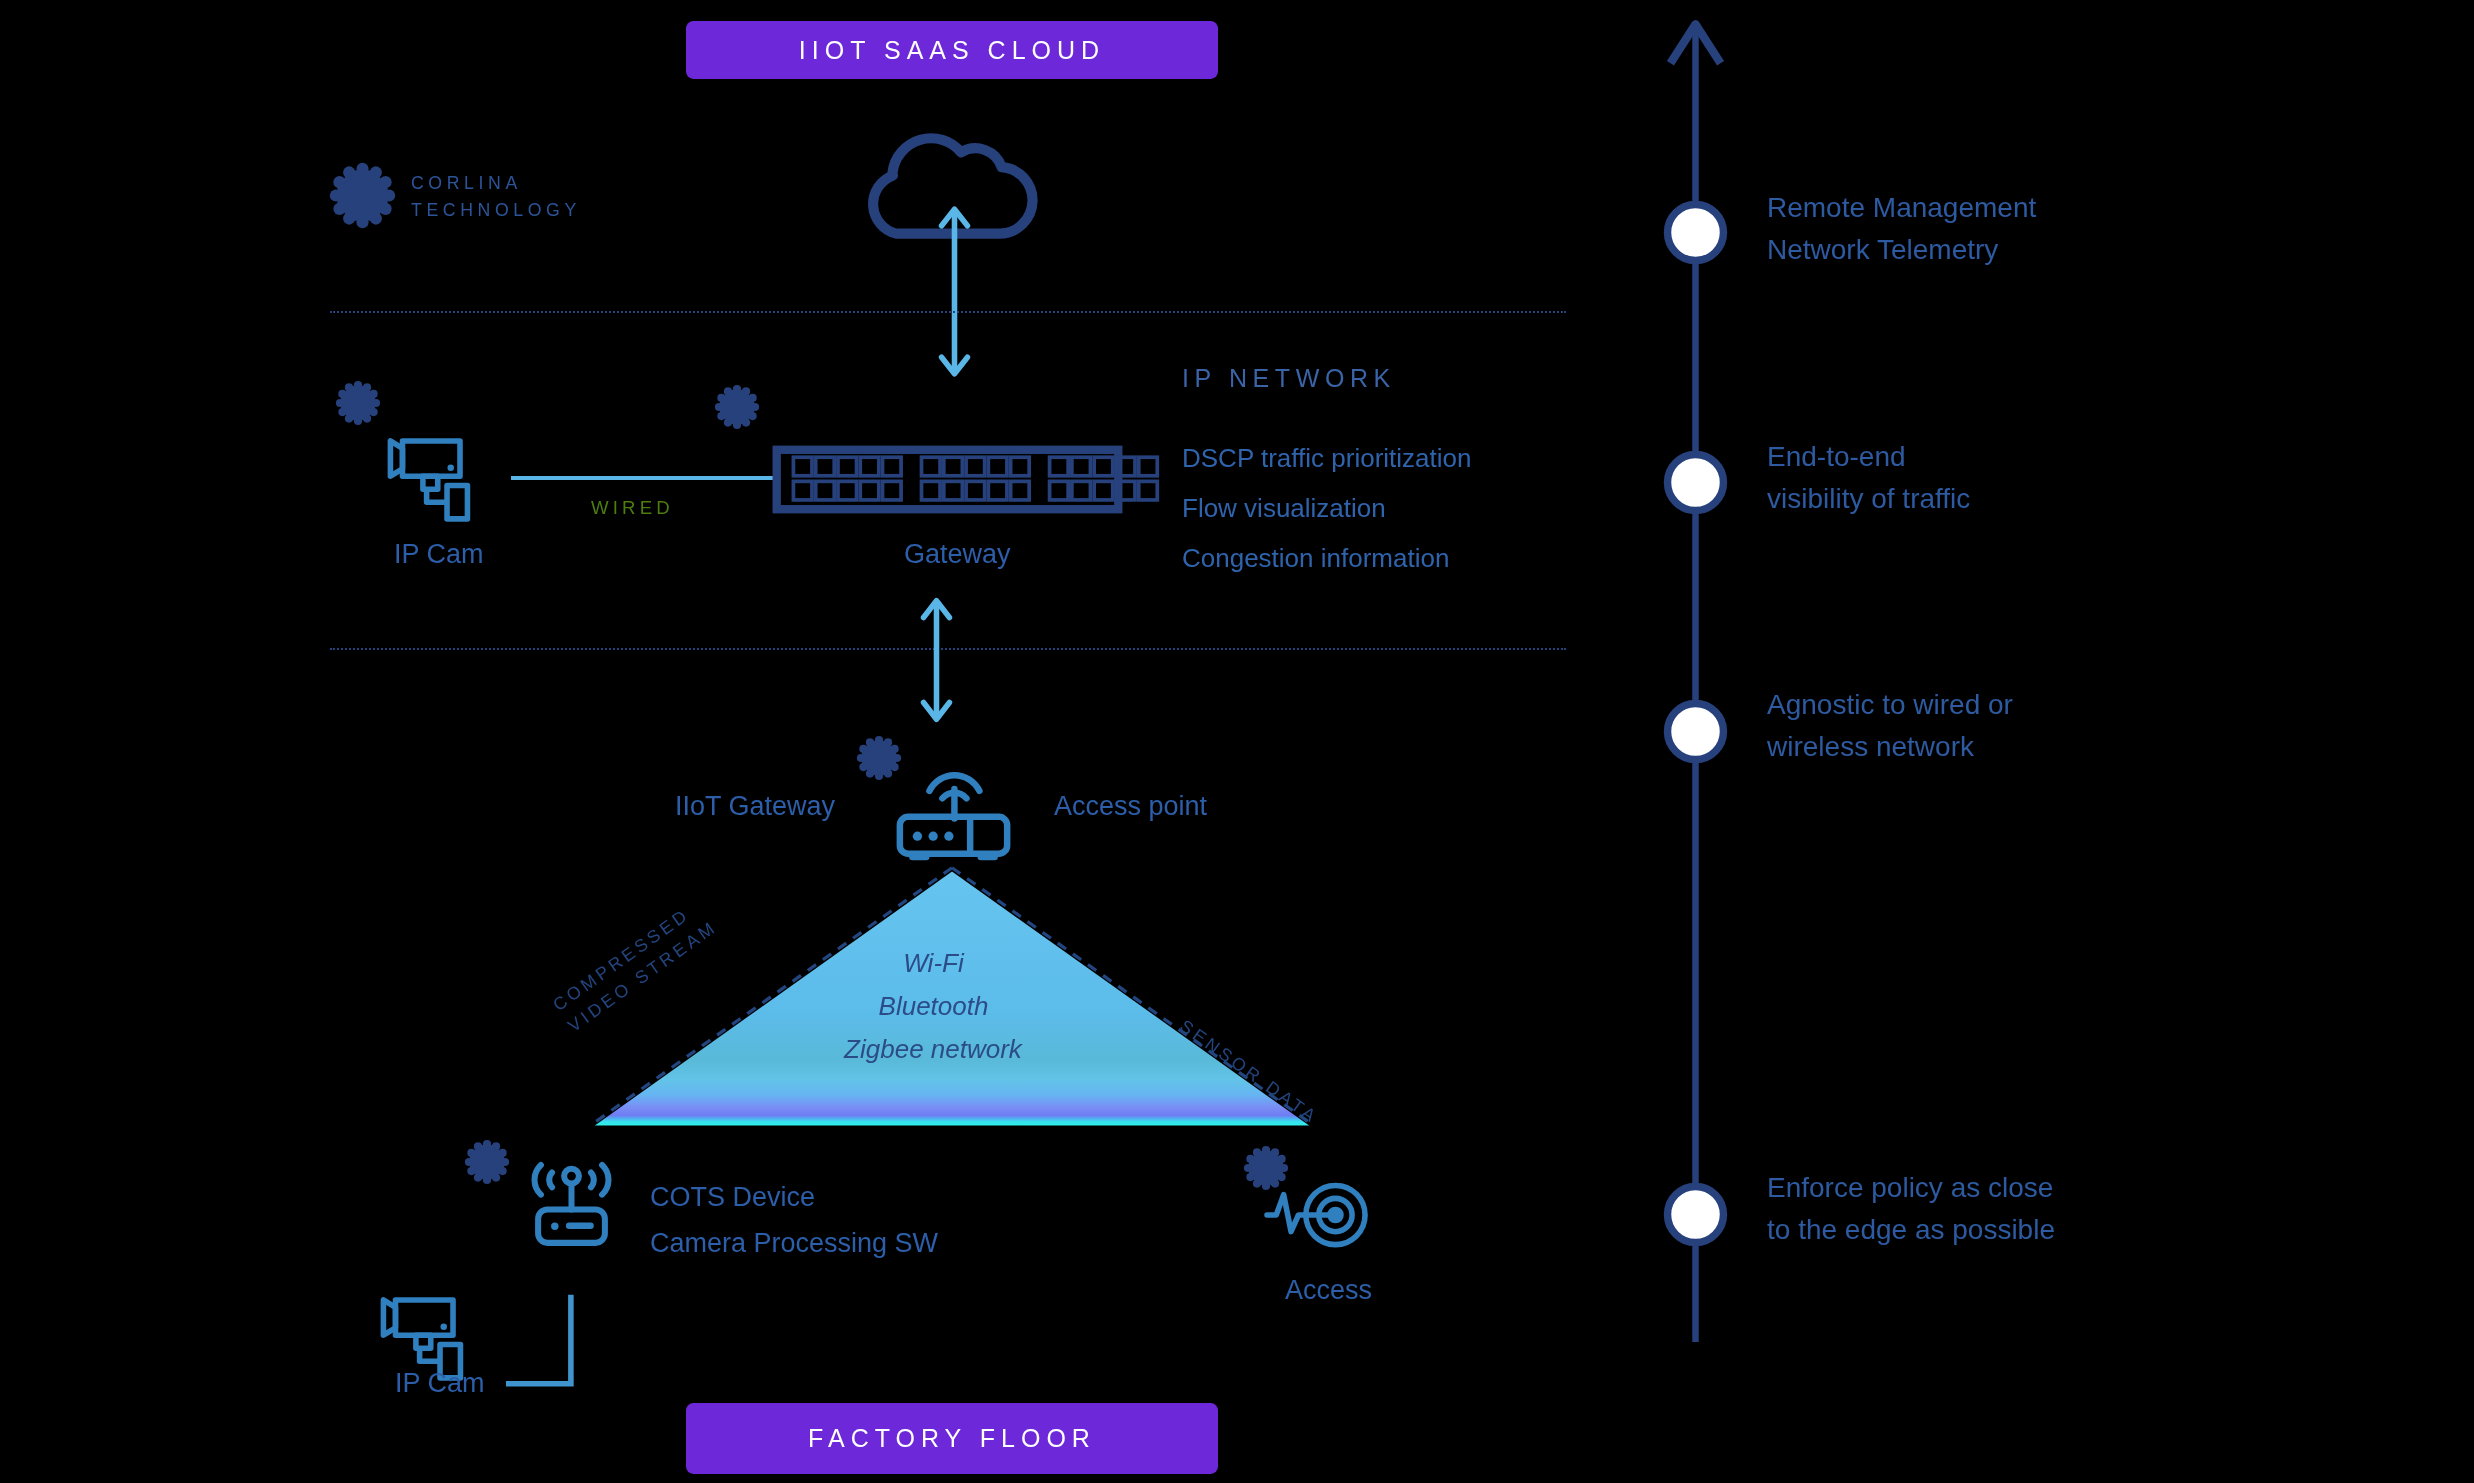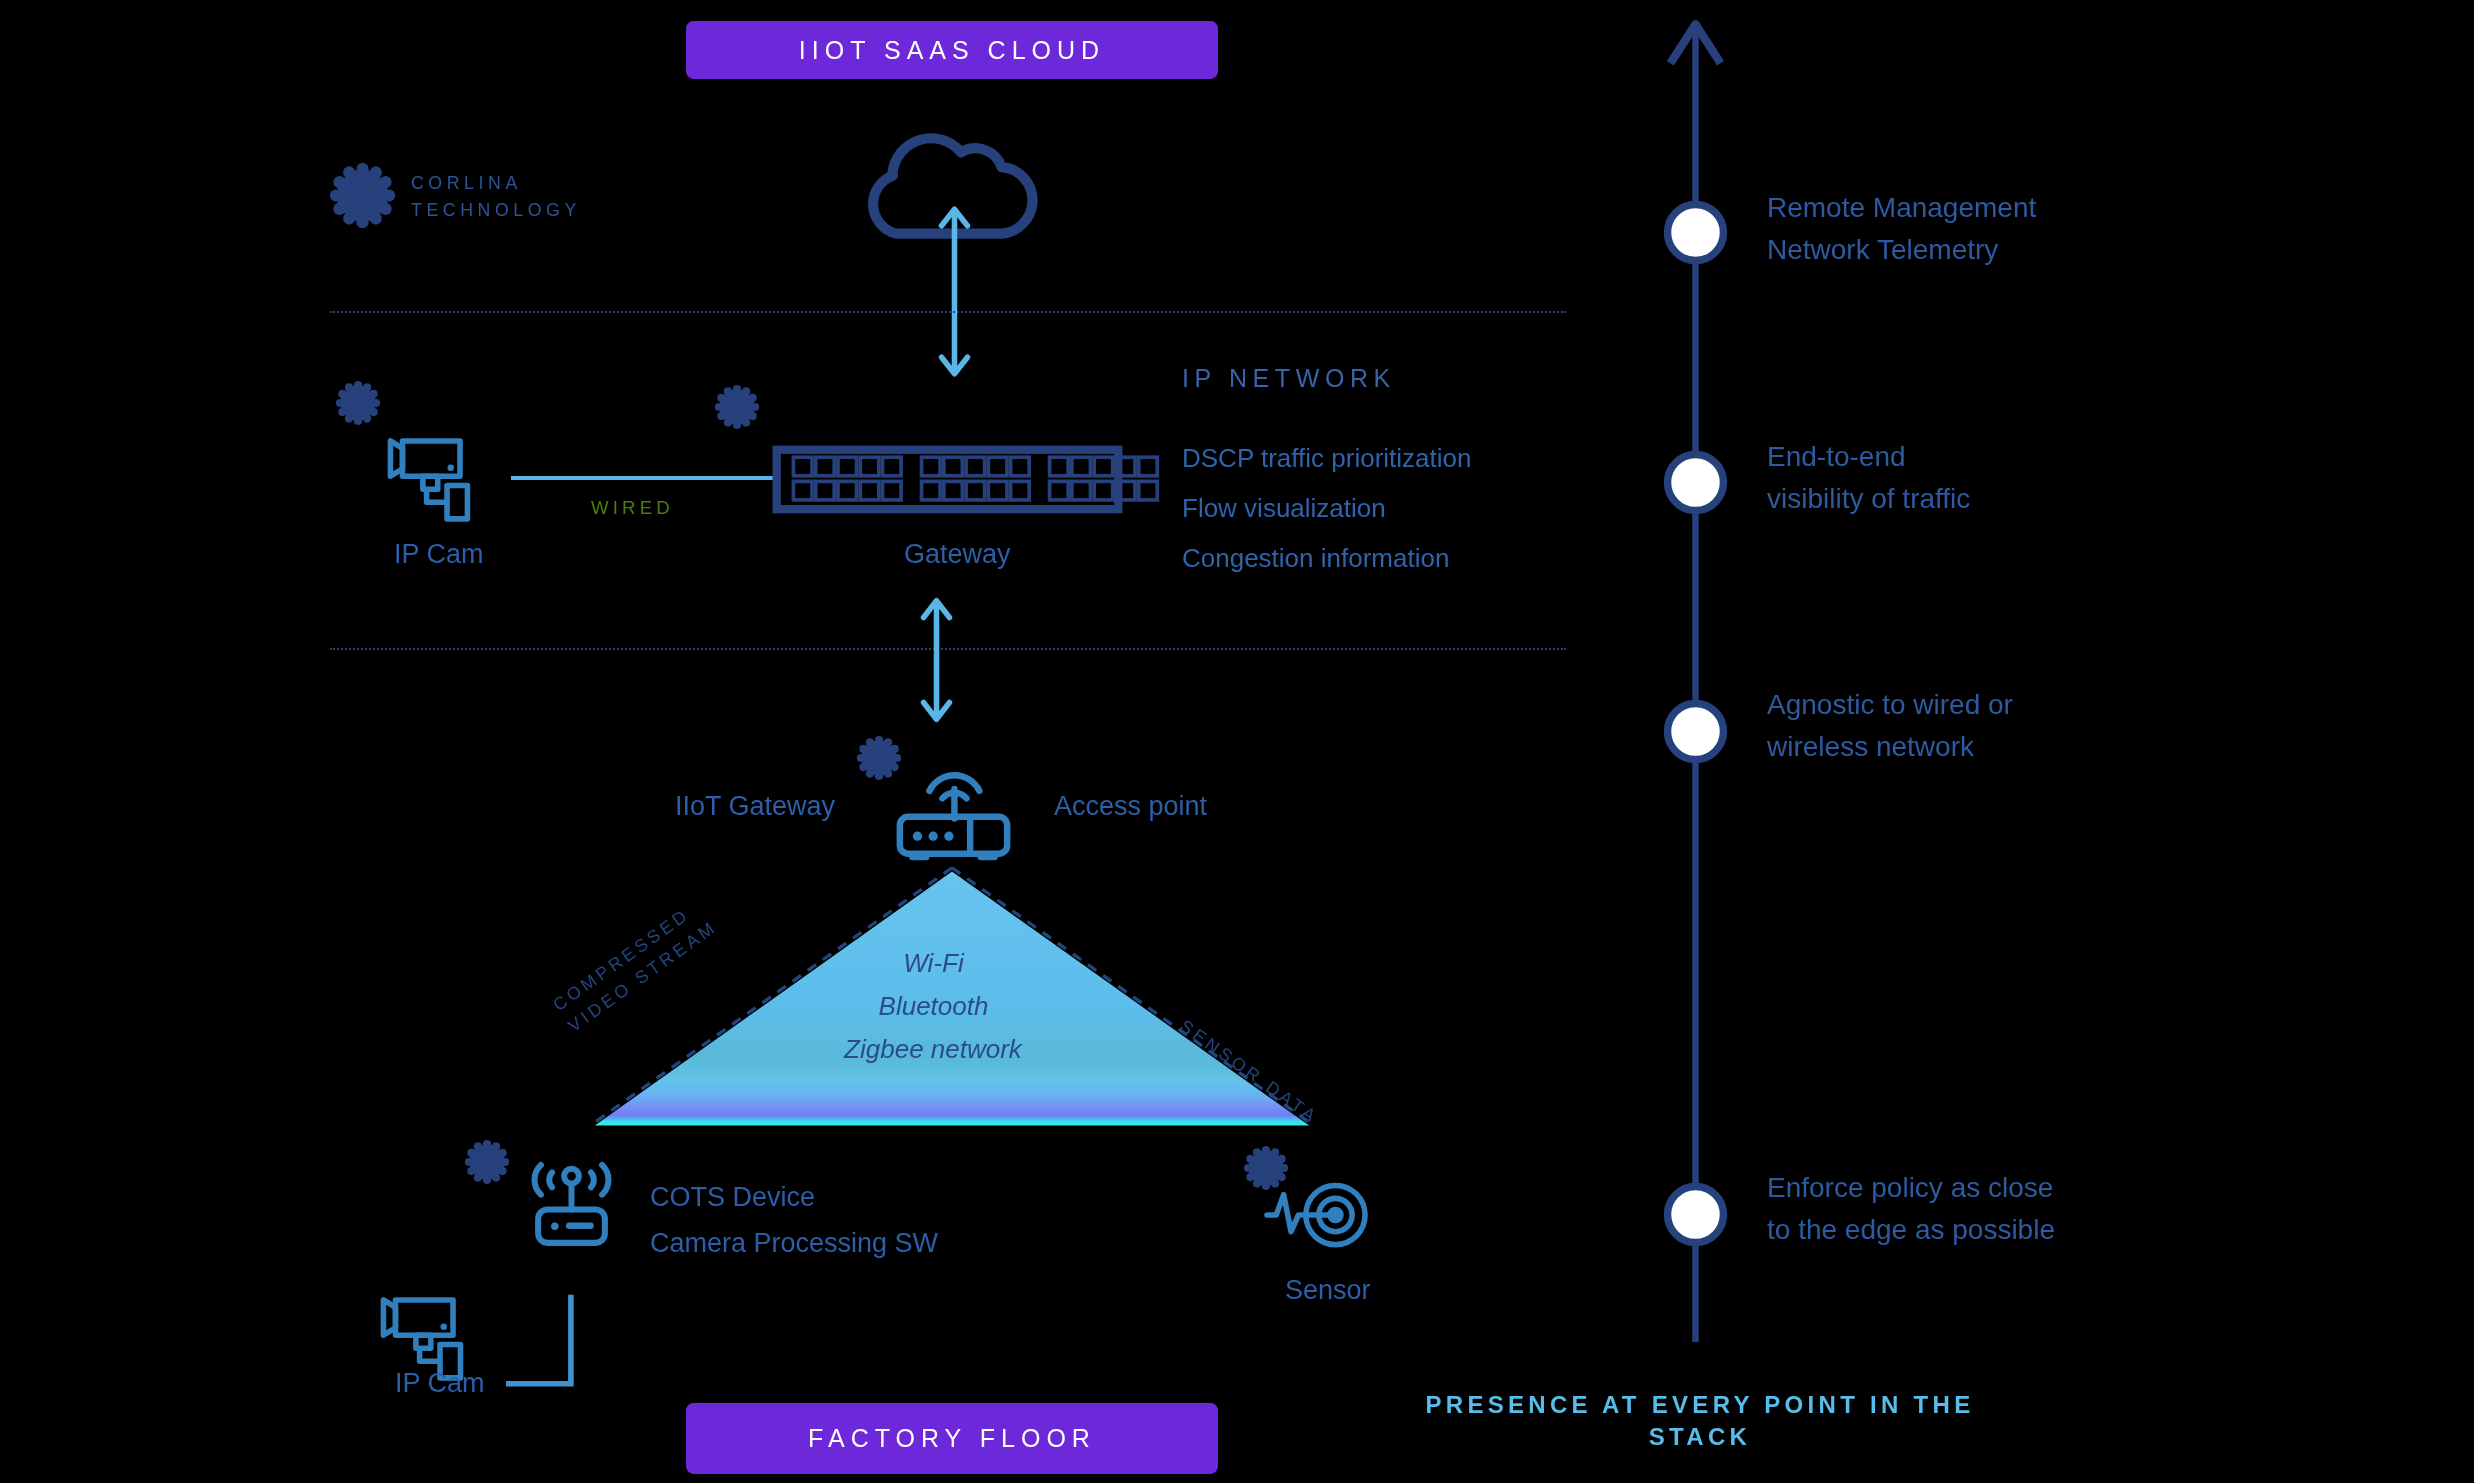--- a/index.html
+++ b/index.html
@@ -369,21 +369,21 @@
   </svg>
 
   <svg style="left:1263px;top:1178px;" width="119" height="74" viewBox="0 0 128 80">
     <g fill="none" stroke="#3080bf" stroke-width="6" stroke-linecap="round" stroke-linejoin="round">
       <polyline points="4,40 14,40 22,18 30,58 38,40 72,40"></polyline>
       <circle cx="78" cy="40" r="18"></circle>
       <circle cx="78" cy="40" r="32"></circle>
     </g>
     <circle cx="78" cy="40" r="9" fill="#3080bf"></circle>
   </svg>
-  <div class="txt label-dev" style="left:1285px;top:1275px;">Sensor</div>
+  <div class="txt label-dev" style="left:1285px;top:1275px;">Access</div>
 
   <svg style="left:1663px;top:9.3px;" width="65" height="1338" viewBox="0 0 70 1440">
     <line x1="35" y1="20" x2="35" y2="1435" stroke="#27417c" stroke-width="7"></line>
     <polyline points="8,58 35,16 62,58" fill="none" stroke="#27417c" stroke-width="9" stroke-linejoin="round"></polyline>
   </svg>
 
   <svg style="left:1661px;top:198px;" width="69" height="69" viewBox="0 0 74 74">
     <circle cx="37" cy="37" r="30" fill="#ffffff" stroke="#27417c" stroke-width="8"></circle>
   </svg>
   <svg style="left:1661px;top:448px;" width="69" height="69" viewBox="0 0 74 74">
@@ -401,17 +401,15 @@
 
   <div class="txt tl-text" style="left:1767px;top:439px;">End-to-end</div>
   <div class="txt tl-text" style="left:1767px;top:481px;">visibility of traffic</div>
 
   <div class="txt tl-text" style="left:1767px;top:687px;">Agnostic to wired or</div>
   <div class="txt tl-text" style="left:1767px;top:729px;">wireless network</div>
 
   <div class="txt tl-text" style="left:1767px;top:1170px;">Enforce policy as close</div>
   <div class="txt tl-text" style="left:1767px;top:1212px;">to the edge as possible</div>
 
-  <div class="presence" style="left:1375px;top:1389px;width:650px;">PRESENCE AT EVERY POINT
-IN THE STACK</div>
 
 </div>
 
 
 </body></html>

